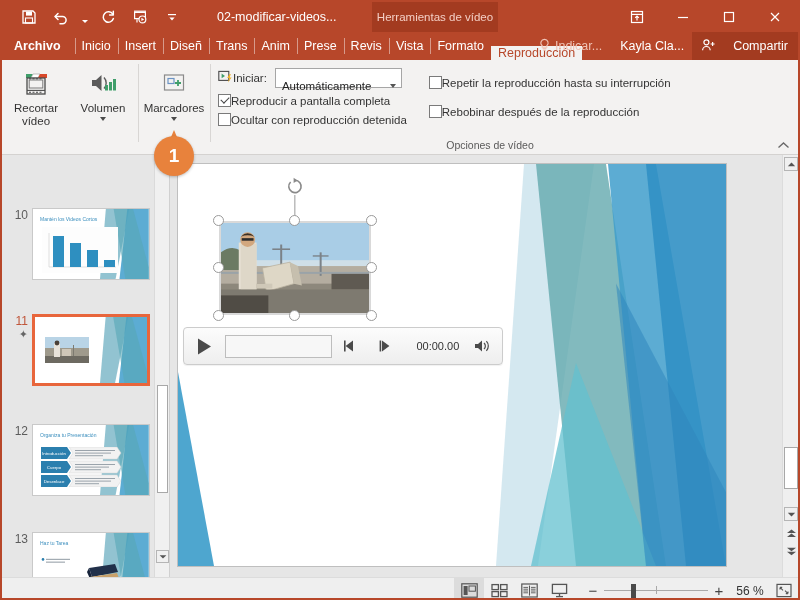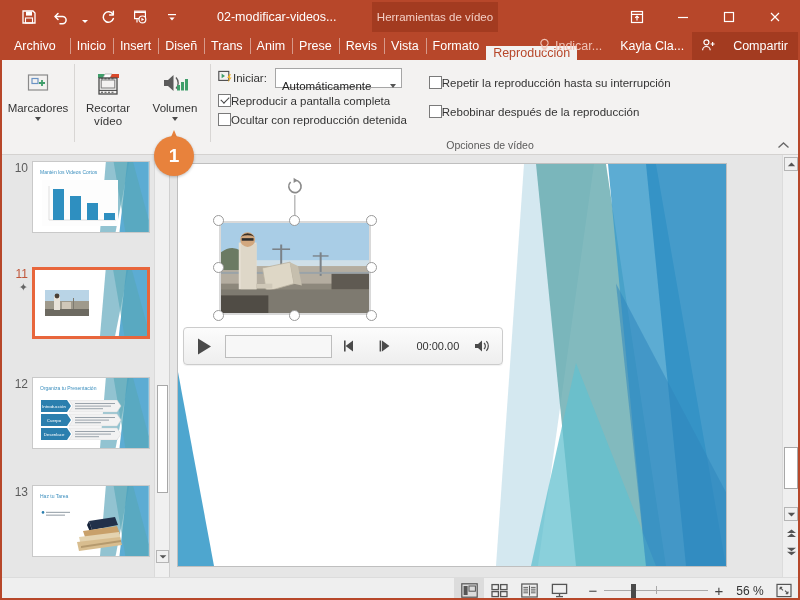--- a/index.html
+++ b/index.html
@@ -78,21 +78,21 @@
     align-items: stretch;
     font-size: 12.5px;
   }
   .tab {
     display: flex; align-items: center;
     padding: 0 7px;
     color: #ffffff;
     white-space: nowrap;
     position: relative;
   }
-  .tab.file { padding: 0 14px 0 12px; }
+  .tab.file { padding: 0 14px 0 12px; font-weight: bold; }
   .tab.sep::before {
     content: "";
     position: absolute; left: 0; top: 6px; bottom: 6px;
     width: 1px; background: rgba(255,255,255,0.45);
   }
   .tab.ctx-active {
     background: #f3f2f1;
     color: #b7472a;
     margin-top: 14px;
   }
@@ -204,21 +204,21 @@
   }
 
   
   .thumbs {
     position: relative;
     width: 168px;
     background: #e6e6e6;
     border-right: 1px solid #d0d0d0;
     overflow: hidden;
   }
-  .thumb-item { position: absolute; display: flex; }
+  .thumb-item { position: absolute; display: flex; margin-top: 47px; }
   .thumb-num {
     width: 22px; text-align: right;
     font-size: 12px; color: #5c5c5c;
     padding-right: 4px;
   }
   .thumb-num.sel { color: #c0563a; }
   .anim-star { font-size: 11px; color: #666; text-align: right; padding-right: 4px; }
   .thumb-frame {
     width: 118px; height: 72px;
     background: #ffffff;
@@ -461,37 +461,20 @@
             </svg>
         </span>
         <span>Compartir</span>
       </div>
     </div>
   </div>
 
   <div class="ribbon">
 
 
-    <div class="rgroup" style="width:72px">
-      <div class="rgroup-body">
-        <div class="bigbtn" style="width:72px">
-          <span class="ic">
-            <svg width="26" height="26" viewBox="0 0 26 26">
-                <rect x="3.5" y="4" width="19" height="15" fill="none" stroke="#8a8a8a" stroke-width="1.2"></rect>
-                <rect x="7" y="7.5" width="6" height="5" fill="none" stroke="#6b93c4" stroke-width="1.2"></rect>
-                <path d="M17 9 V15 M14 12 H20" stroke="#3f9e6a" stroke-width="1.8"></path>
-              </svg>
-          </span>
-          <span>Marcadores</span>
-          <span class="dncaret"></span>
-        </div>
-      </div>
-      <div class="rgroup-label"></div>
-    </div>
-
     <div class="rgroup" style="width:136px">
       <div class="rgroup-body">
         <div class="bigbtn" style="width:68px">
           <span class="ic">
             <svg width="30" height="30" viewBox="0 0 30 30">
               <path d="M5 5 L12 5 L10 9 L5 9 Z" fill="#3f9e6a"></path>
               <path d="M12 5 L19 5 L17 9 L10 9 Z" fill="#ffffff" stroke="#999" stroke-width="0.6"></path>
               <path d="M19 5 L26 5 L26 9 L17 9 Z" fill="#d9492b"></path>
               <rect x="6" y="9" width="18" height="16" fill="none" stroke="#4a4a4a" stroke-width="1.3"></rect>
               <rect x="8.2" y="11" width="13.6" height="8" fill="none" stroke="#7a7a7a" stroke-width="1"></rect>
@@ -507,20 +490,37 @@
           <span class="ic">
             <svg width="30" height="28" viewBox="0 0 30 28">
               <path d="M4 10 H8 L13.5 5 V21 L8 16 H4 Z" fill="#5b5b5b"></path>
               <path d="M16 7.5 a8 8 0 0 1 0 11" fill="none" stroke="#5b5b5b" stroke-width="1.4"></path>
               <rect x="17" y="15" width="3" height="5.5" fill="#3f9e6a"></rect>
               <rect x="21" y="12" width="3" height="8.5" fill="#3f9e6a"></rect>
               <rect x="25" y="9" width="3" height="11.5" fill="#3f9e6a"></rect>
             </svg>
           </span>
           <span>Volumen</span>
+          <span class="dncaret"></span>
+        </div>
+      </div>
+      <div class="rgroup-label"></div>
+    </div>
+
+    <div class="rgroup" style="width:72px">
+      <div class="rgroup-body">
+        <div class="bigbtn" style="width:72px">
+          <span class="ic">
+            <svg width="26" height="26" viewBox="0 0 26 26">
+                <rect x="3.5" y="4" width="19" height="15" fill="none" stroke="#8a8a8a" stroke-width="1.2"></rect>
+                <rect x="7" y="7.5" width="6" height="5" fill="none" stroke="#6b93c4" stroke-width="1.2"></rect>
+                <path d="M17 9 V15 M14 12 H20" stroke="#3f9e6a" stroke-width="1.8"></path>
+              </svg>
+          </span>
+          <span>Marcadores</span>
           <span class="dncaret"></span>
         </div>
       </div>
       <div class="rgroup-label"></div>
     </div>
 
     <div class="rgroup" style="flex:1">
       <div class="rgroup-body">
         <div class="opts">
           <div class="optrow">

